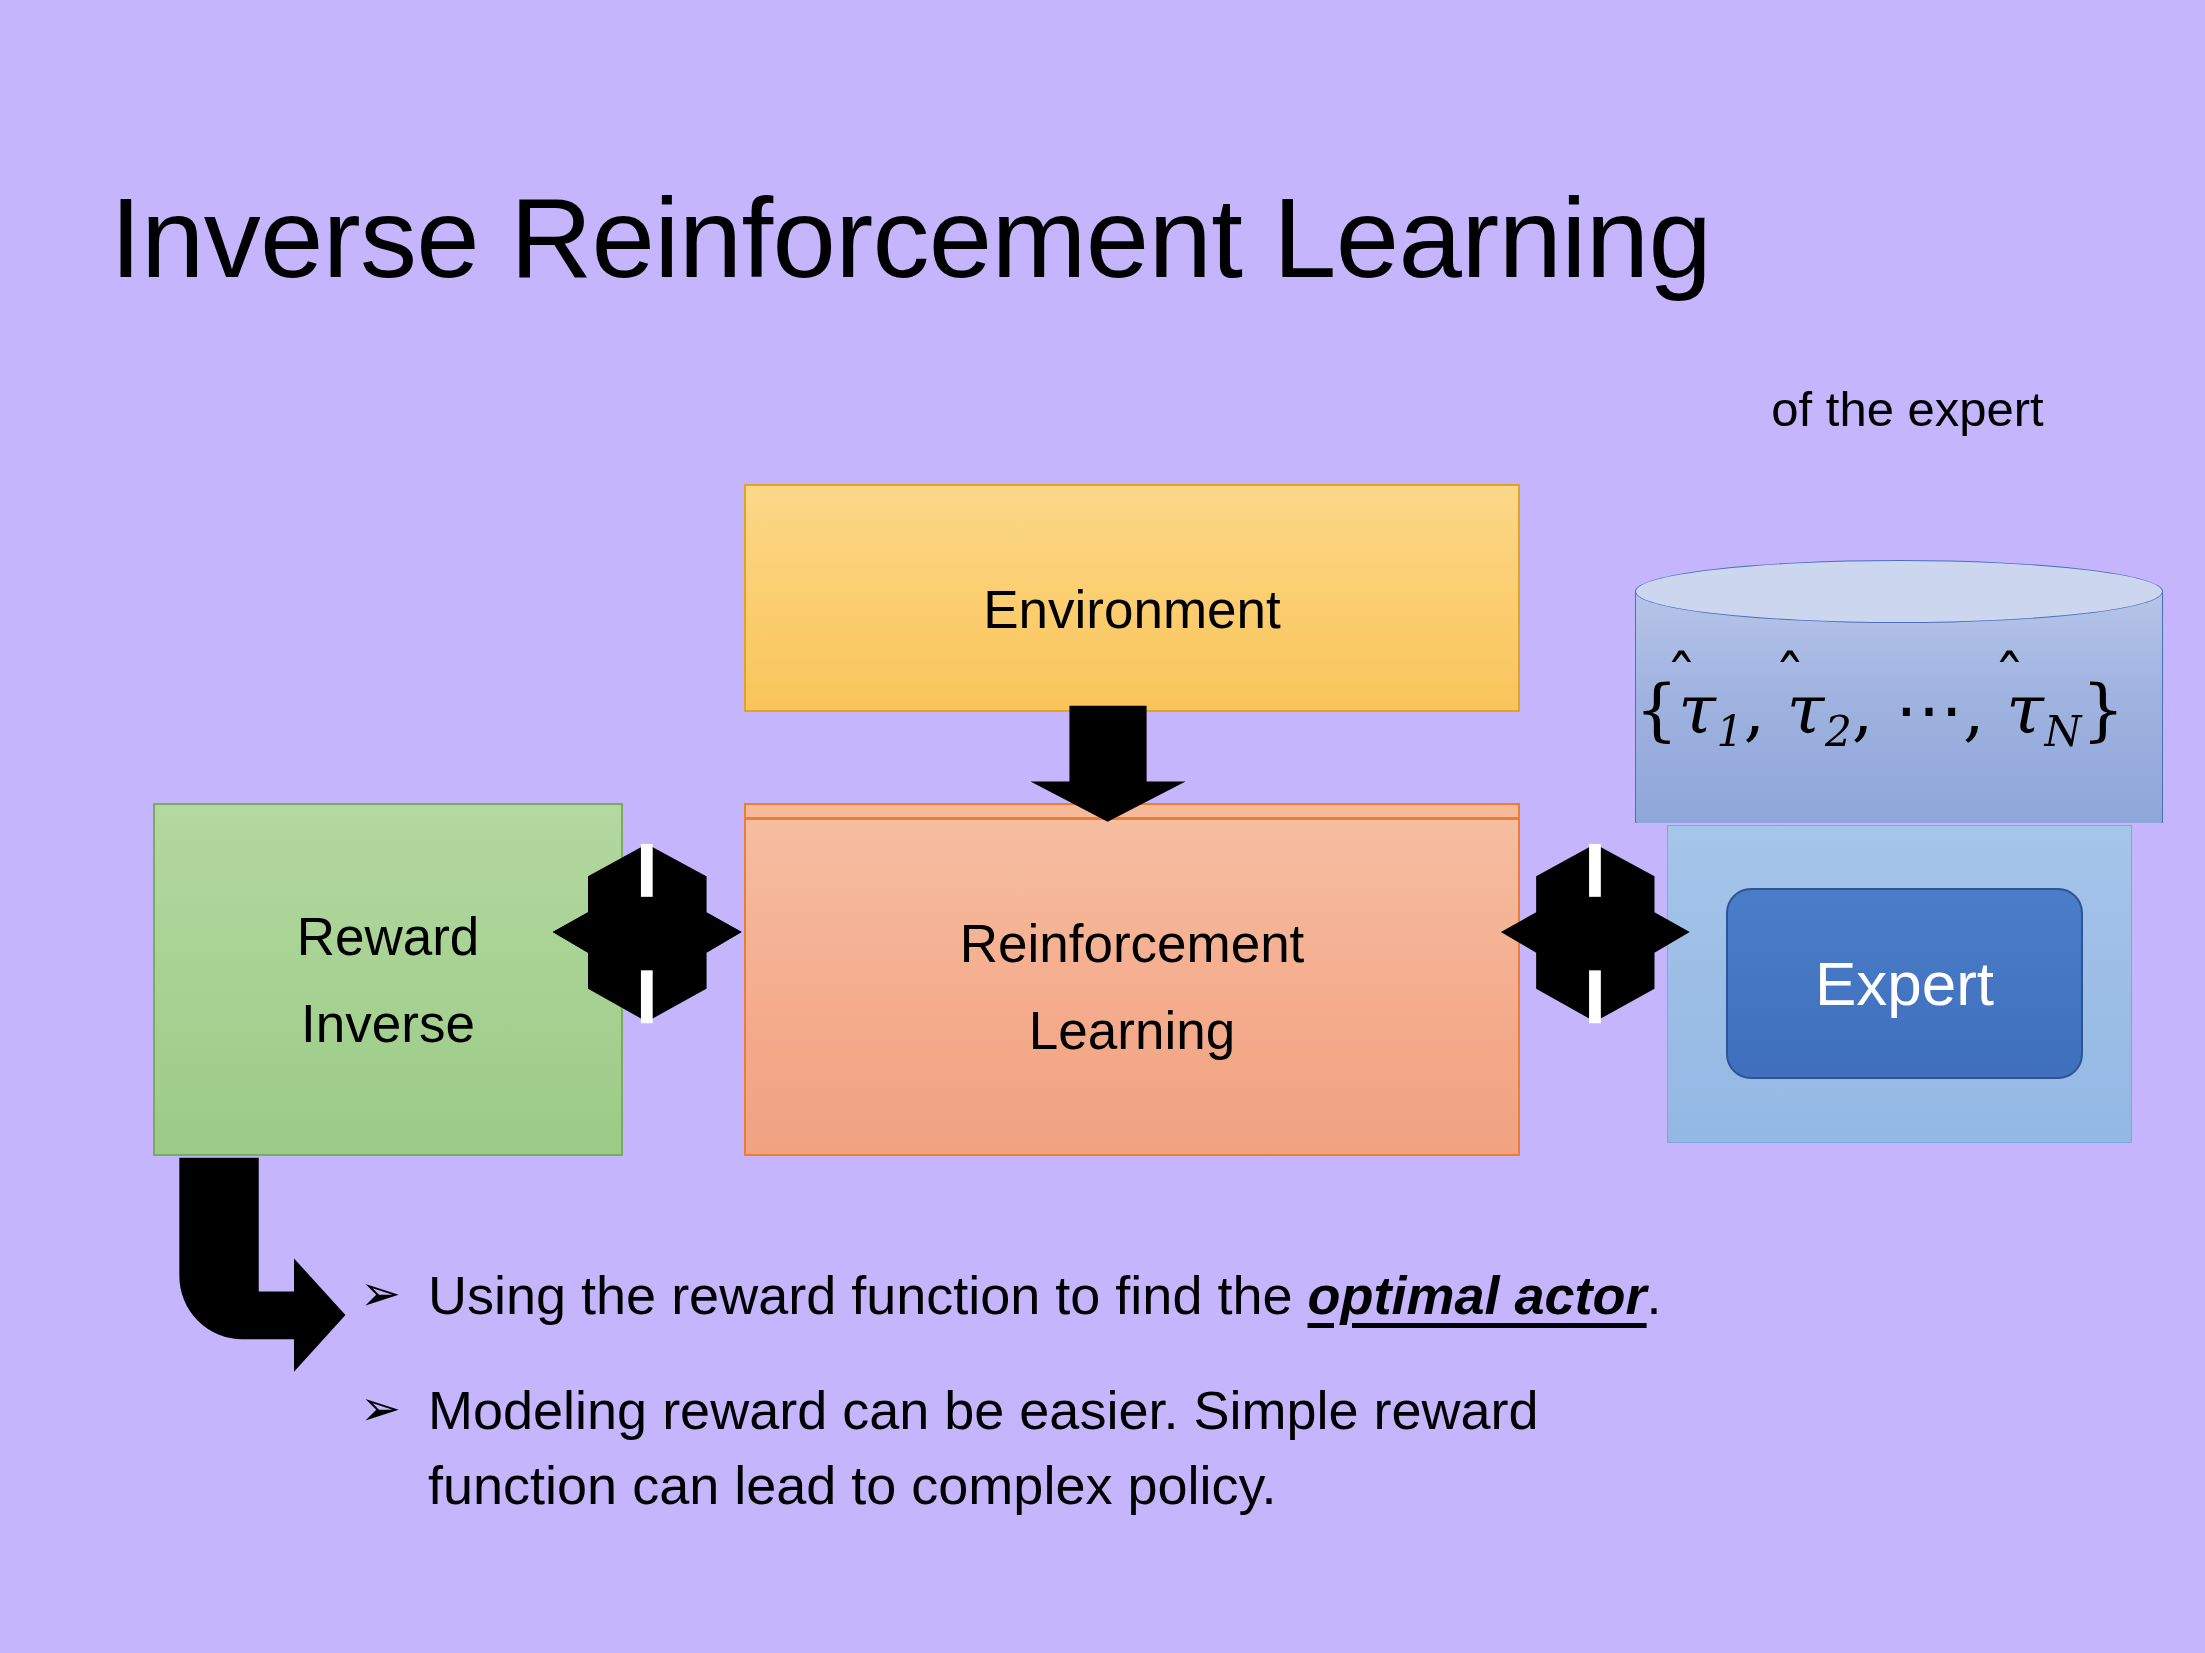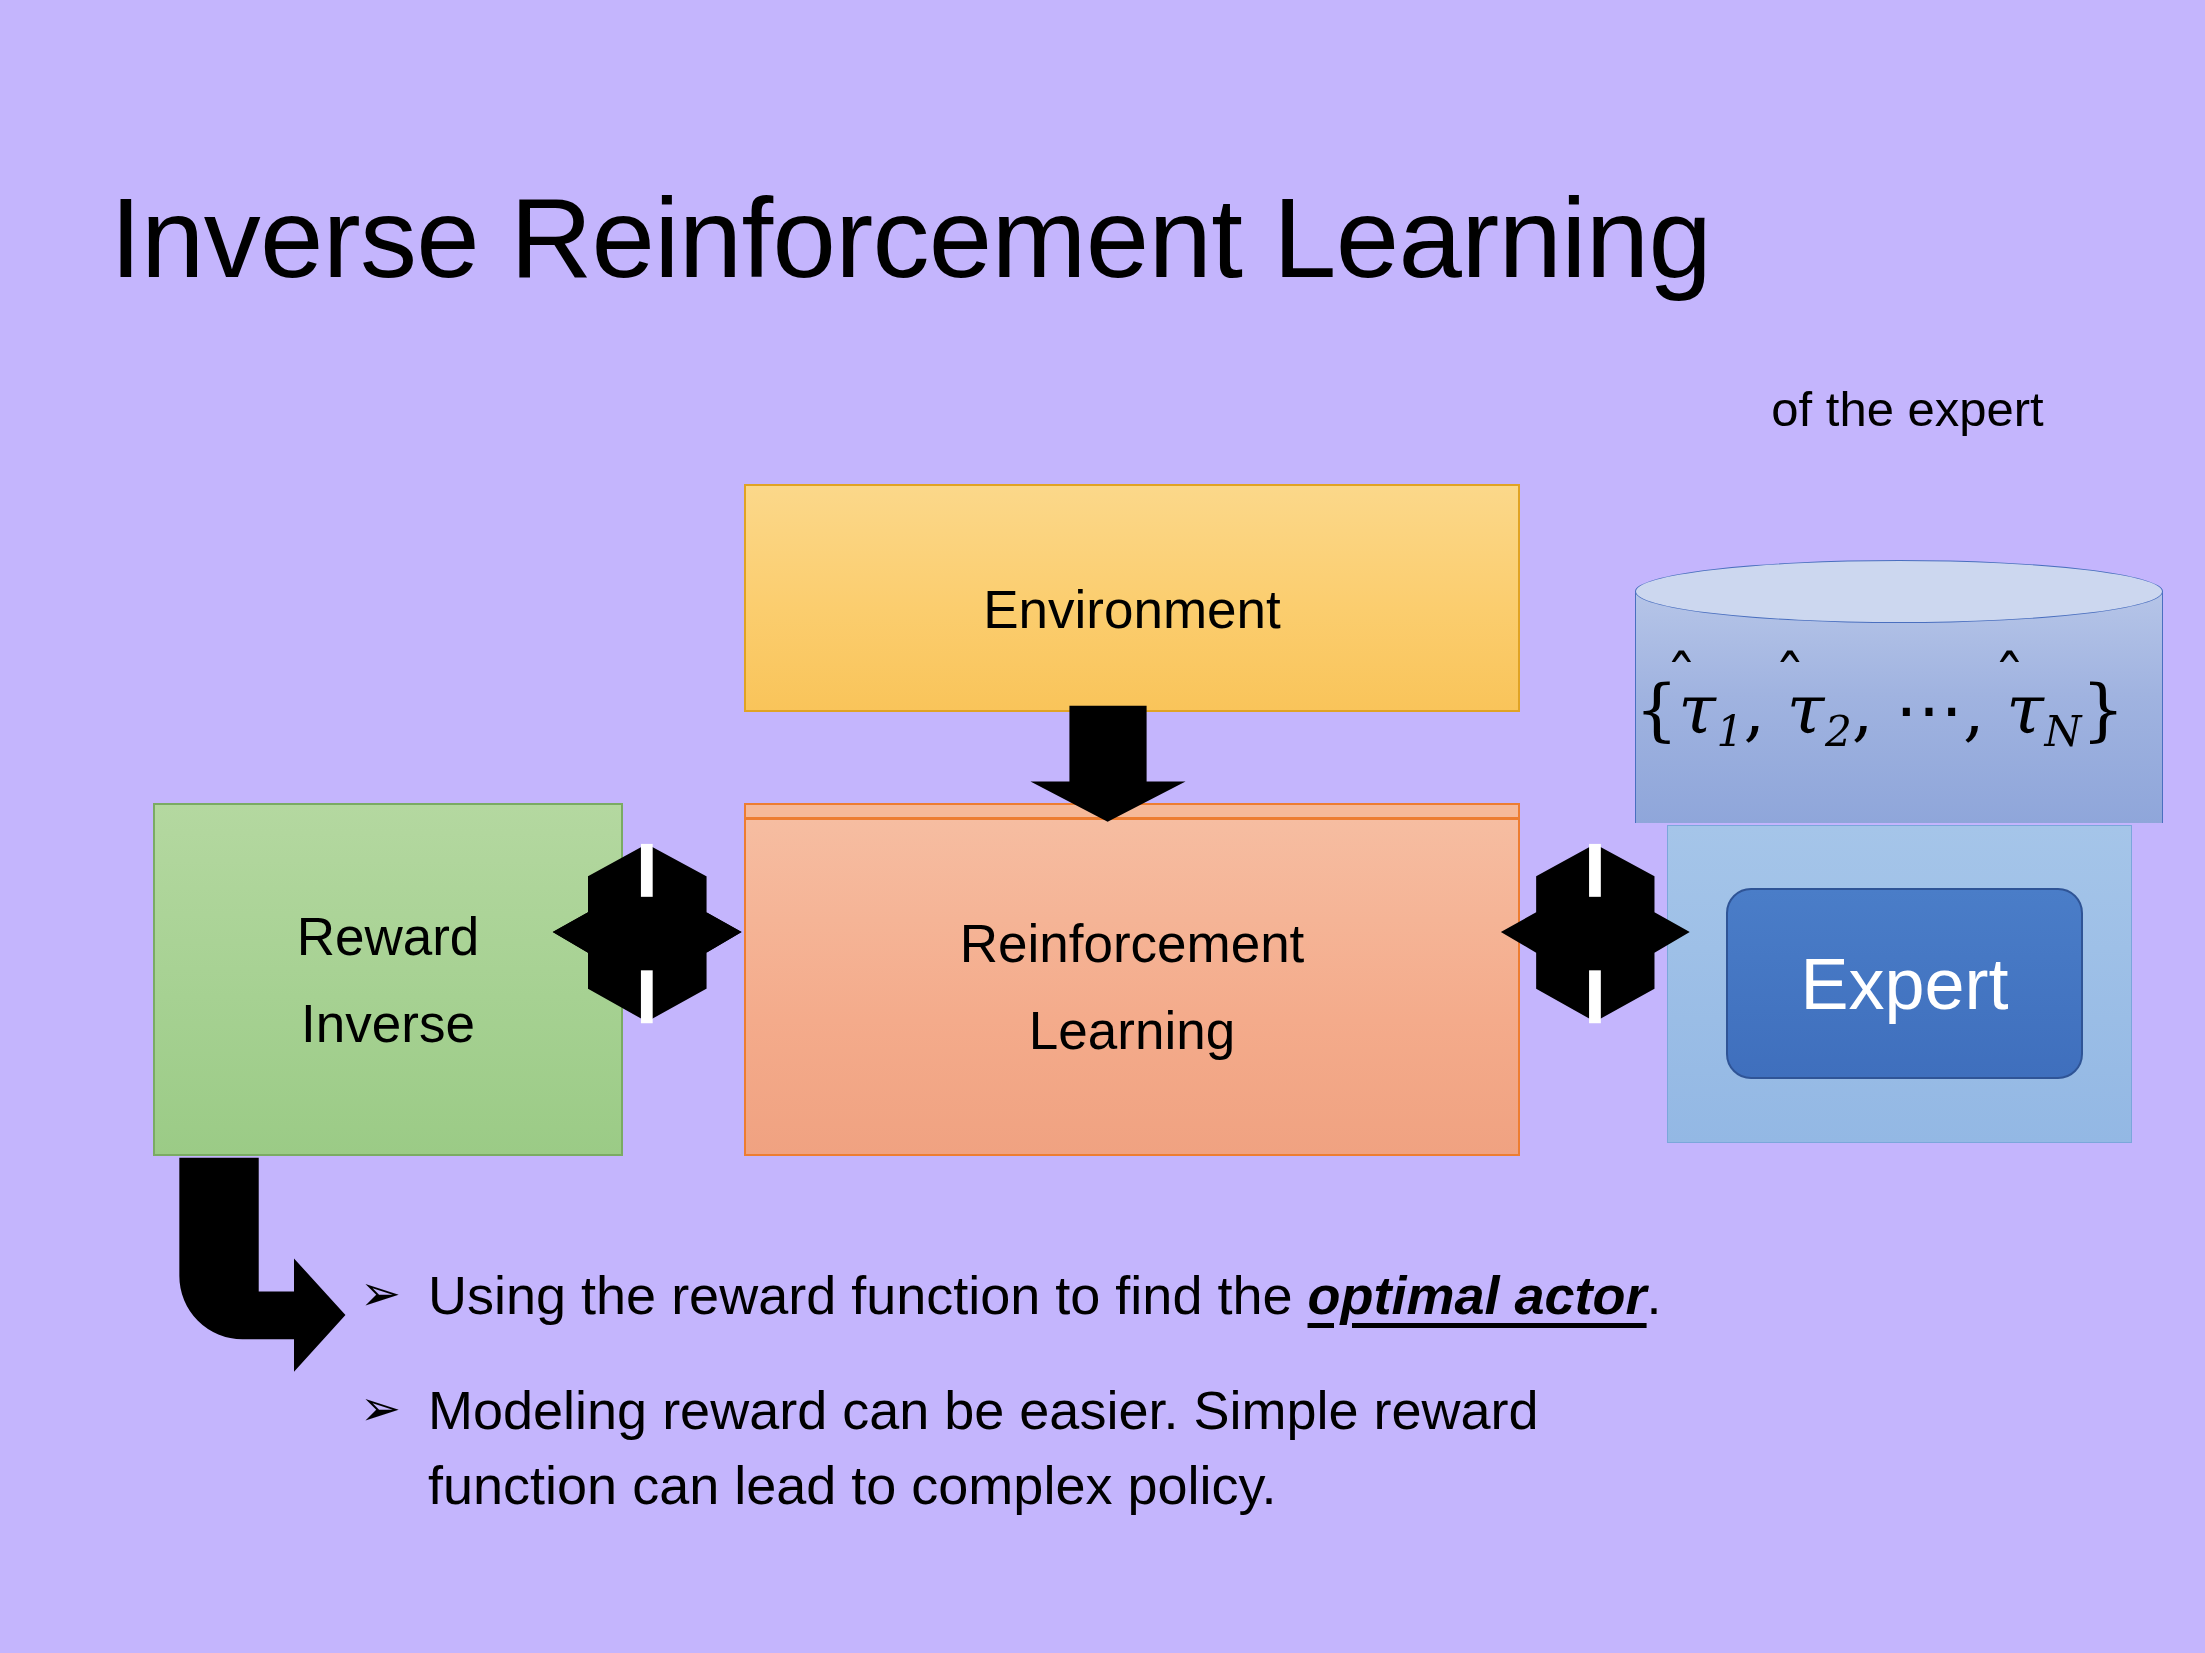--- a/index.html
+++ b/index.html
@@ -142,21 +142,21 @@
     height: 191px;
     border-radius: 25px;
     background: linear-gradient(180deg, #4a7dc8 0%, #3f6fbd 100%);
     border: 2.2px solid #2f5496;
     box-sizing: border-box;
     display: flex;
     align-items: center;
     justify-content: center;
   }
   #expert-label {
-    font-size: 72px;
+    font-size: 62px;
     color: #ffffff;
   }
 
   
   #cylinder {
     position: absolute;
     left: 1635px;
     top: 560px;
     width: 528px;
     height: 294px;

